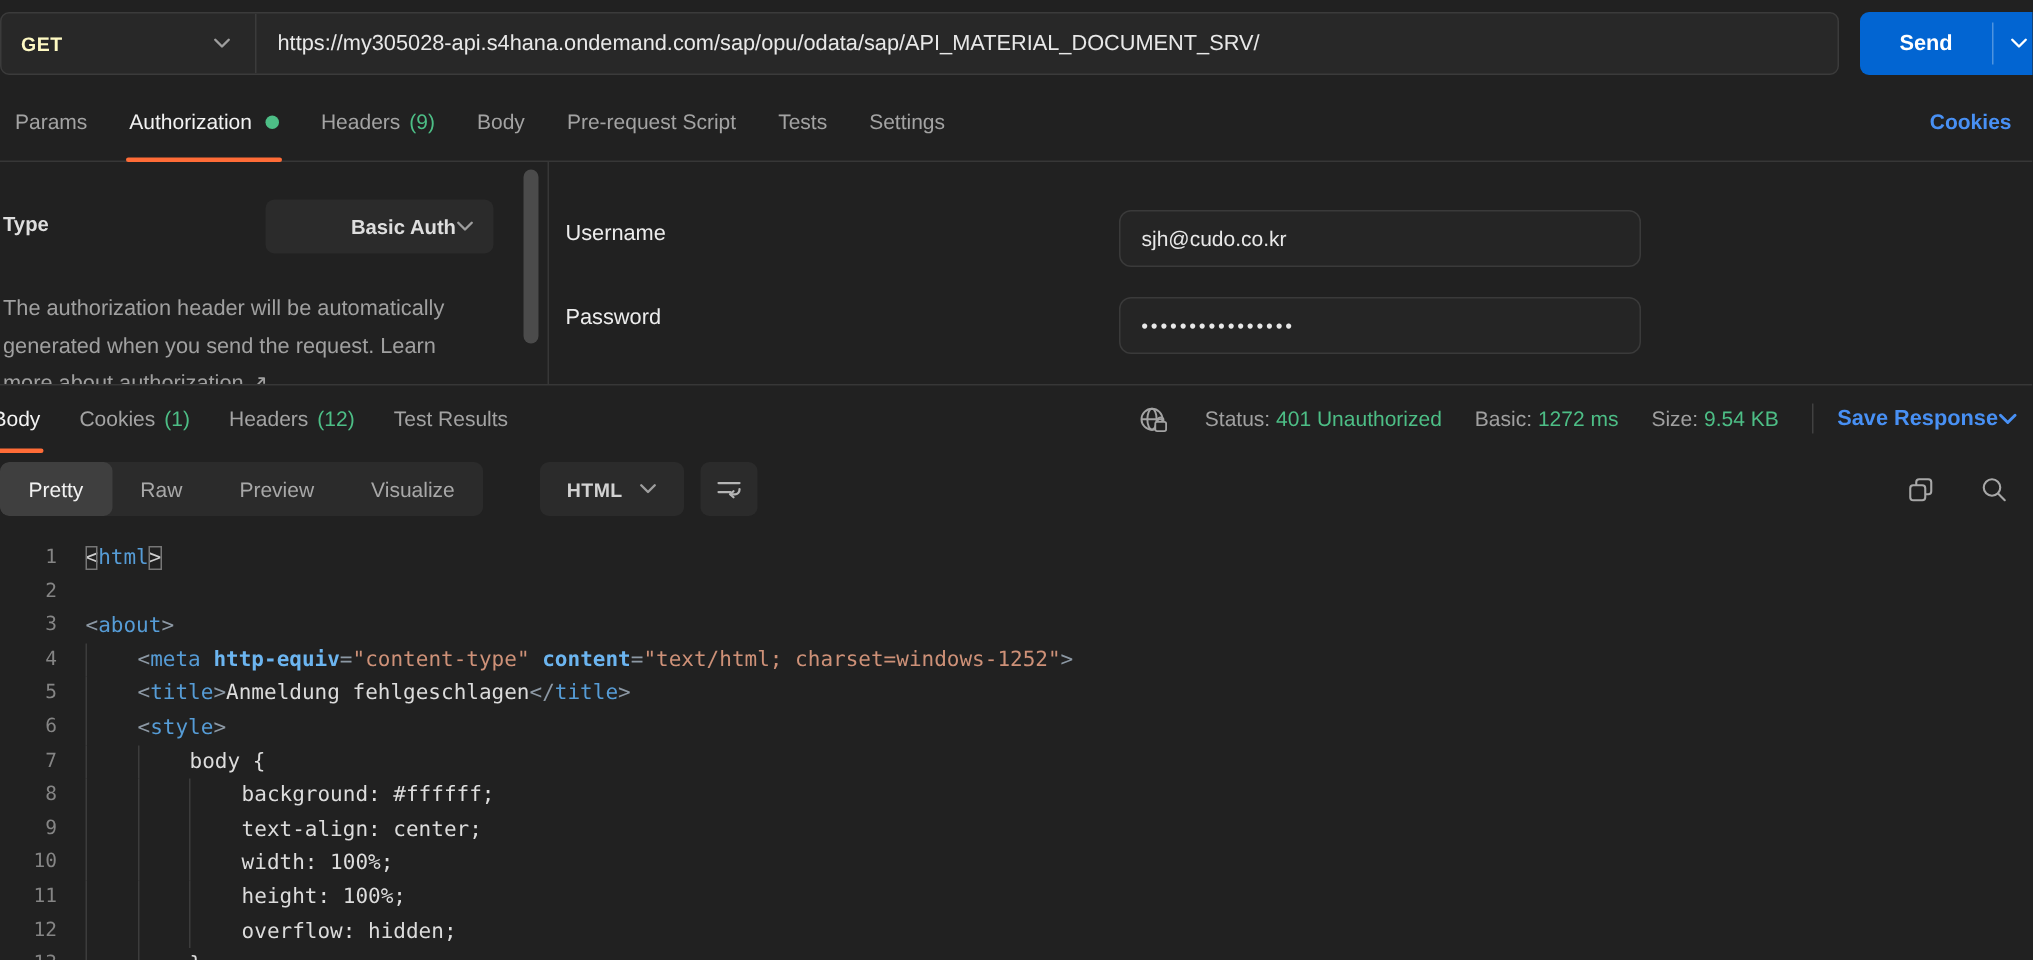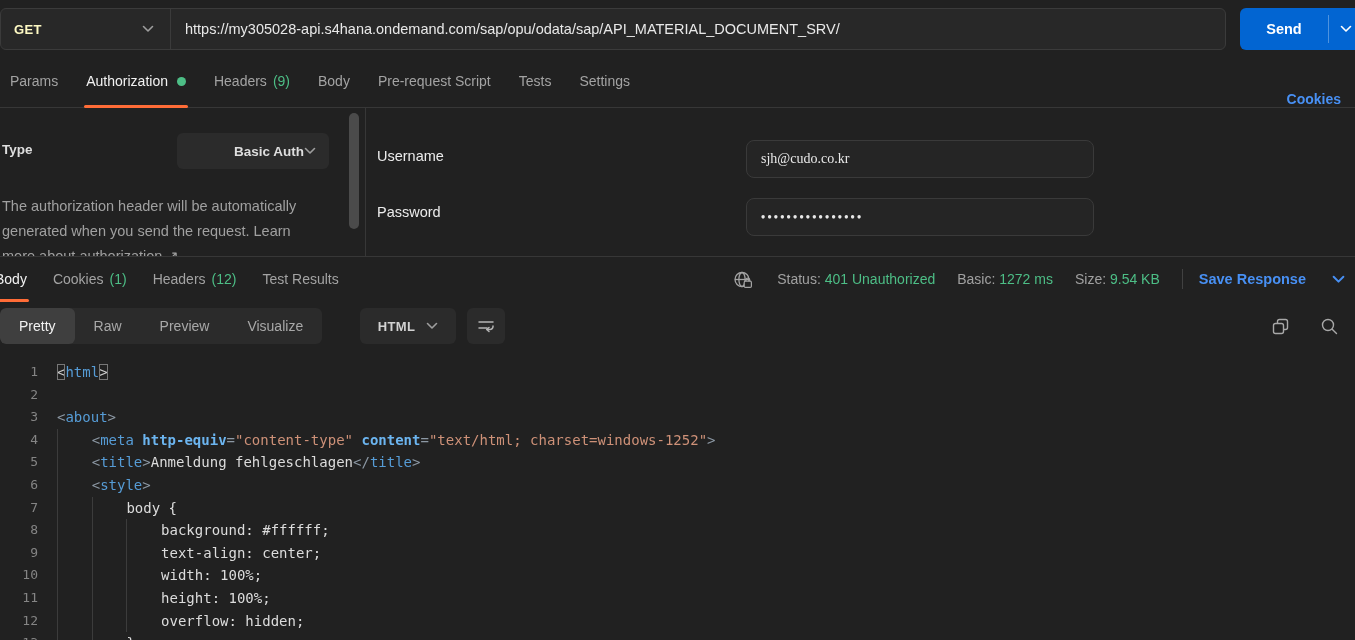--- a/index.html
+++ b/index.html
@@ -24,21 +24,21 @@
   .url-input{flex:1;min-width:0;background:transparent;border:none;outline:none;color:#e8e8e8;
     font-size:14.5px;padding:0 12px 0 14px;font-family:Liberation Sans, sans-serif}
   .send-split{position:absolute;left:1240px;top:8px;width:122px;height:42px;background:#0265D2;
     border-radius:6px;display:flex;align-items:stretch;overflow:hidden}
   .send-btn{flex:1;background:none;border:none;color:#fff;font-weight:700;font-size:14.5px;
     font-family:"Liberation Sans",sans-serif;cursor:pointer}
   .send-divider{width:1px;background:rgba(255,255,255,.3);margin:7px 0}
   .send-caret{width:33px;display:flex;align-items:center;justify-content:center;cursor:pointer}
 
   
-  .req-tabs{position:absolute;top:55px;left:0;right:0;height:53px;display:flex;align-items:flex-end;
+  .req-tabs{position:absolute;top:55px;left:0;right:0;height:53px;display:flex;align-items:center;
     gap:28px;padding-left:10px;border-bottom:1px solid #373737;box-sizing:border-box;
     font-size:14px;color:#a3a3a3}
   .tab{position:relative;height:100%;display:flex;align-items:center;cursor:pointer;white-space:nowrap}
   .tab.active{color:#f2f2f2}
   .tab.active::after{content:"";position:absolute;left:-2px;right:-2px;bottom:-1px;height:3px;
     background:#FF6C37;border-radius:2px}
   .cnt{color:#4DBE86;margin-left:6px}
   .cnt:empty{display:none}
   .dot{display:none;width:9px;height:9px;border-radius:50%;background:#4DBE86;margin-left:9px}
   .dot.show{display:block}
@@ -56,35 +56,35 @@
   .auth-help{position:absolute;left:2px;top:86px;width:342px;height:62px;overflow:hidden;
     font-size:14.5px;line-height:25px;color:#a0a0a0}
   .auth-scrollbar{position:absolute;right:6px;top:5px;width:10px;height:116px;background:#4b4b4b;
     border-radius:5px;cursor:pointer}
   .auth-right{flex:1;position:relative}
   .field-label{position:absolute;left:11px;font-size:14.5px;color:#ececec}
   .field-label.user{top:40px}
   .field-label.pass{top:96px}
   .field-input{position:absolute;left:380px;width:348px;height:38px;background:#252525;
     border:1px solid #3a3a3a;border-radius:8px;box-sizing:border-box;color:#e8e8e8;font-size:14px;
-    padding:0 14px;font-family:Liberation Serif, serif;outline:none}
+    padding:0 14px;font-family:Liberation Sans, sans-serif;outline:none}
   .field-input.user{top:32px}
   .field-input.pass{top:90px;font-size:12px;font-weight:700;letter-spacing:2.2px}
 
   
   .resp-meta{position:absolute;top:256px;left:0;right:0;height:45px;border-top:1px solid #373737;
     display:flex;align-items:center;box-sizing:border-box;font-size:14px;color:#a3a3a3}
   .resp-tabs{display:flex;gap:26px;height:100%;align-items:center;margin-left:-5px}
   .meta-right{margin-left:auto;display:flex;align-items:center;padding-right:10px}
   .globe-icon{margin-right:24px;color:#a3a3a3}
   .meta-pair{margin-right:22px;white-space:nowrap}
   .meta-label{color:#a0a0a0}
   .meta-val{color:#4DBE86}
   .meta-div{width:1px;height:20px;background:#414141;margin-right:16px}
-  .save-resp{display:flex;align-items:center;gap:26px;color:#4890F4;font-weight:600;font-size:14.5px;cursor:pointer}
+  .save-resp{display:flex;align-items:center;gap:0;color:#4890F4;font-weight:600;font-size:14.5px;cursor:pointer}
 
   
   .toolbar{position:absolute;top:301px;left:0;right:0;height:51px}
   .seg{position:absolute;left:0;top:7px;height:36px;background:#2b2b2b;border-radius:6px;
     display:flex;overflow:hidden}
   .seg-item{padding:16px 19px;display:flex;align-items:center;font-size:14px;color:#a8a8a8;cursor:pointer}
   .seg-item.active{background:#3f3f3f;color:#f2f2f2;border-radius:6px}
   .fmt-select{position:absolute;left:360px;top:7px;width:96px;height:36px;background:#2b2b2b;
     border-radius:6px;display:flex;align-items:center;justify-content:center;gap:11px;cursor:pointer}
   .fmt-value{font-size:13px;font-weight:700;color:#d2d2d2;letter-spacing:.3px}

